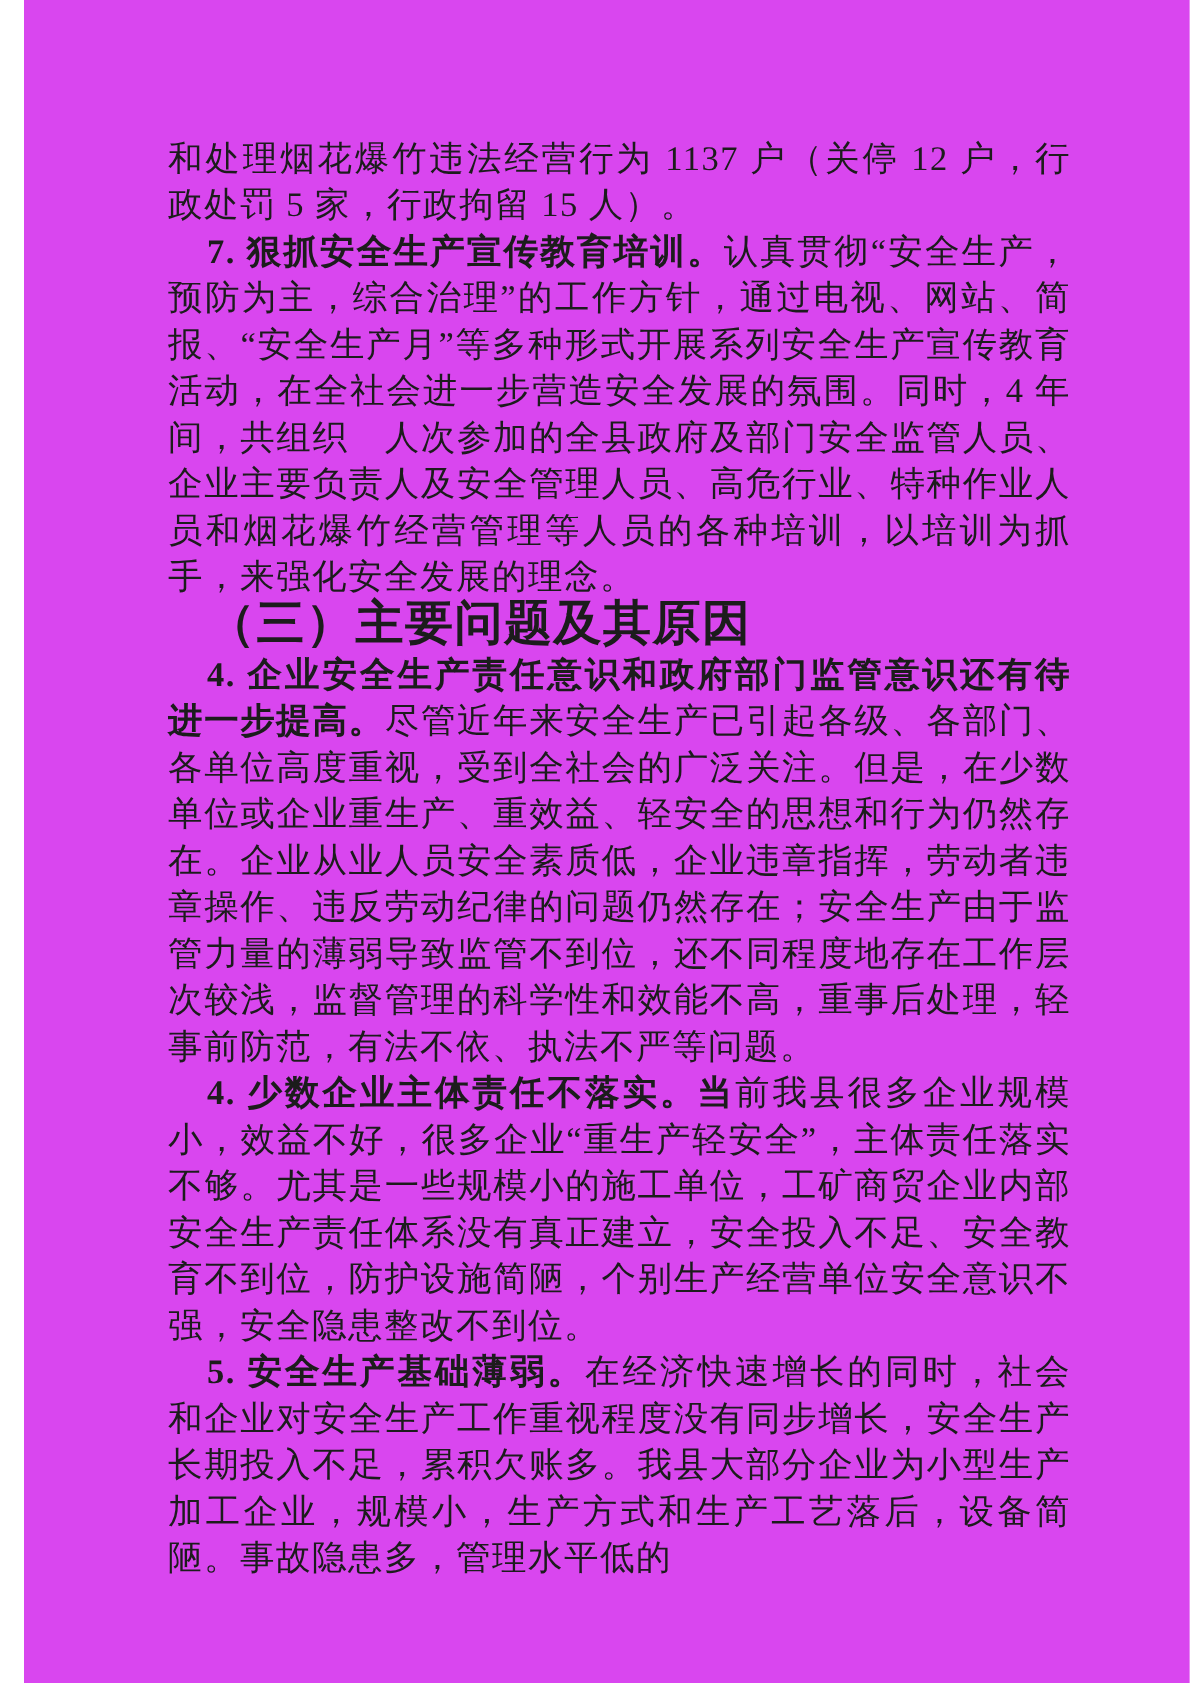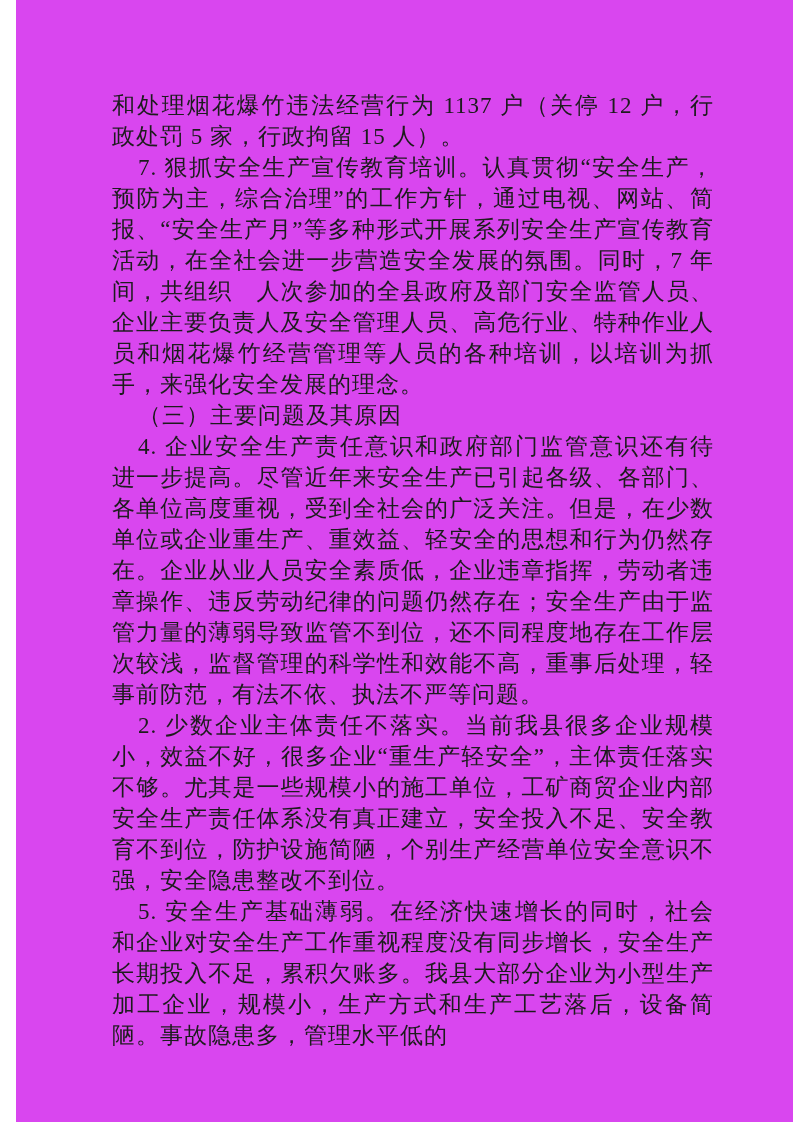--- a/index.html
+++ b/index.html
@@ -32,34 +32,34 @@
     text-justify: inter-ideograph;
     word-break: break-all;
   }
   .para.indent {
     text-indent: 26px;
   }
   .run {
     font-weight: 400;
   }
   .run.bold {
-    font-weight: 400;
+    font-weight: 700;
   }
   
   .para.heading .run {
     font-family: "Liberation Sans", "DejaVu Sans", sans-serif;
-    font-weight: 400;
-    font-size: 23px;
+    font-weight: 700;
+    font-size: 32px;
   }
 </style>
 </head>
 <body>
 
 <div class="page">
   <div class="text-block">
       <p class="para body"><span class="run">和处理烟花爆竹违法经营行为 1137 户（关停 12 户，行政处罚 5 家，行政拘留 15 人）。</span></p>
-      <p class="para body indent"><span class="run bold">7. 狠抓安全生产宣传教育培训。</span><span class="run">认真贯彻“安全生产，预防为主，综合治理”的工作方针，通过电视、网站、简报、“安全生产月”等多种形式开展系列安全生产宣传教育活动，在全社会进一步营造安全发展的氛围。同时，7 年间，共组织　人次参加的全县政府及部门安全监管人员、企业主要负责人及安全管理人员、高危行业、特种作业人员和烟花爆竹经营管理等人员的各种培训，以培训为抓手，来强化安全发展的理念。</span></p>
+      <p class="para body indent"><span class="run bold">7. 狠抓安全生产宣传教育培训。</span><span class="run">认真贯彻“安全生产，预防为主，综合治理”的工作方针，通过电视、网站、简报、“安全生产月”等多种形式开展系列安全生产宣传教育活动，在全社会进一步营造安全发展的氛围。同时，4 年间，共组织　人次参加的全县政府及部门安全监管人员、企业主要负责人及安全管理人员、高危行业、特种作业人员和烟花爆竹经营管理等人员的各种培训，以培训为抓手，来强化安全发展的理念。</span></p>
       <p class="para heading indent"><span class="run bold">（三）主要问题及其原因</span></p>
       <p class="para body indent"><span class="run bold">4. 企业安全生产责任意识和政府部门监管意识还有待进一步提高。</span><span class="run">尽管近年来安全生产已引起各级、各部门、各单位高度重视，受到全社会的广泛关注。但是，在少数单位或企业重生产、重效益、轻安全的思想和行为仍然存在。企业从业人员安全素质低，企业违章指挥，劳动者违章操作、违反劳动纪律的问题仍然存在；安全生产由于监管力量的薄弱导致监管不到位，还不同程度地存在工作层次较浅，监督管理的科学性和效能不高，重事后处理，轻事前防范，有法不依、执法不严等问题。</span></p>
-      <p class="para body indent"><span class="run bold">2. 少数企业主体责任不落实。当</span><span class="run">前我县很多企业规模小，效益不好，很多企业“重生产轻安全”，主体责任落实不够。尤其是一些规模小的施工单位，工矿商贸企业内部安全生产责任体系没有真正建立，安全投入不足、安全教育不到位，防护设施简陋，个别生产经营单位安全意识不强，安全隐患整改不到位。</span></p>
+      <p class="para body indent"><span class="run bold">4. 少数企业主体责任不落实。当</span><span class="run">前我县很多企业规模小，效益不好，很多企业“重生产轻安全”，主体责任落实不够。尤其是一些规模小的施工单位，工矿商贸企业内部安全生产责任体系没有真正建立，安全投入不足、安全教育不到位，防护设施简陋，个别生产经营单位安全意识不强，安全隐患整改不到位。</span></p>
       <p class="para body indent"><span class="run bold">5. 安全生产基础薄弱。</span><span class="run">在经济快速增长的同时，社会和企业对安全生产工作重视程度没有同步增长，安全生产长期投入不足，累积欠账多。我县大部分企业为小型生产加工企业，规模小，生产方式和生产工艺落后，设备简陋。事故隐患多，管理水平低的</span></p>
     </div>
 </div>
 
 </body></html>

